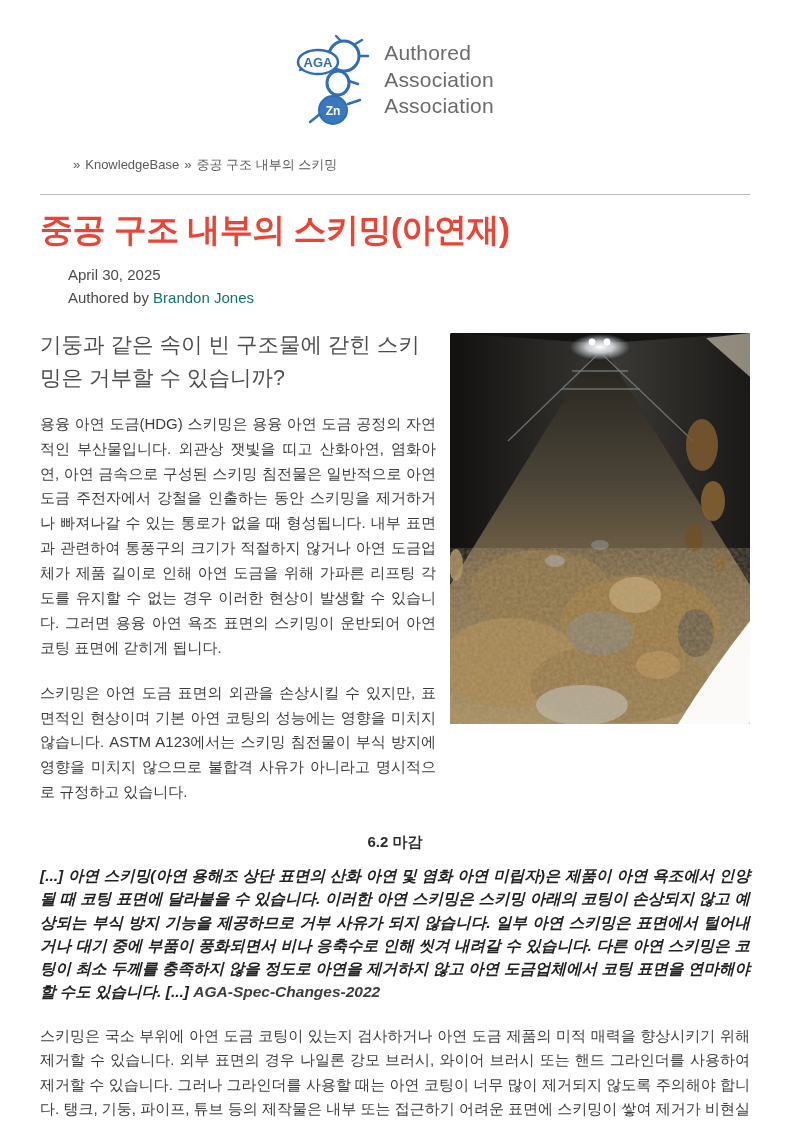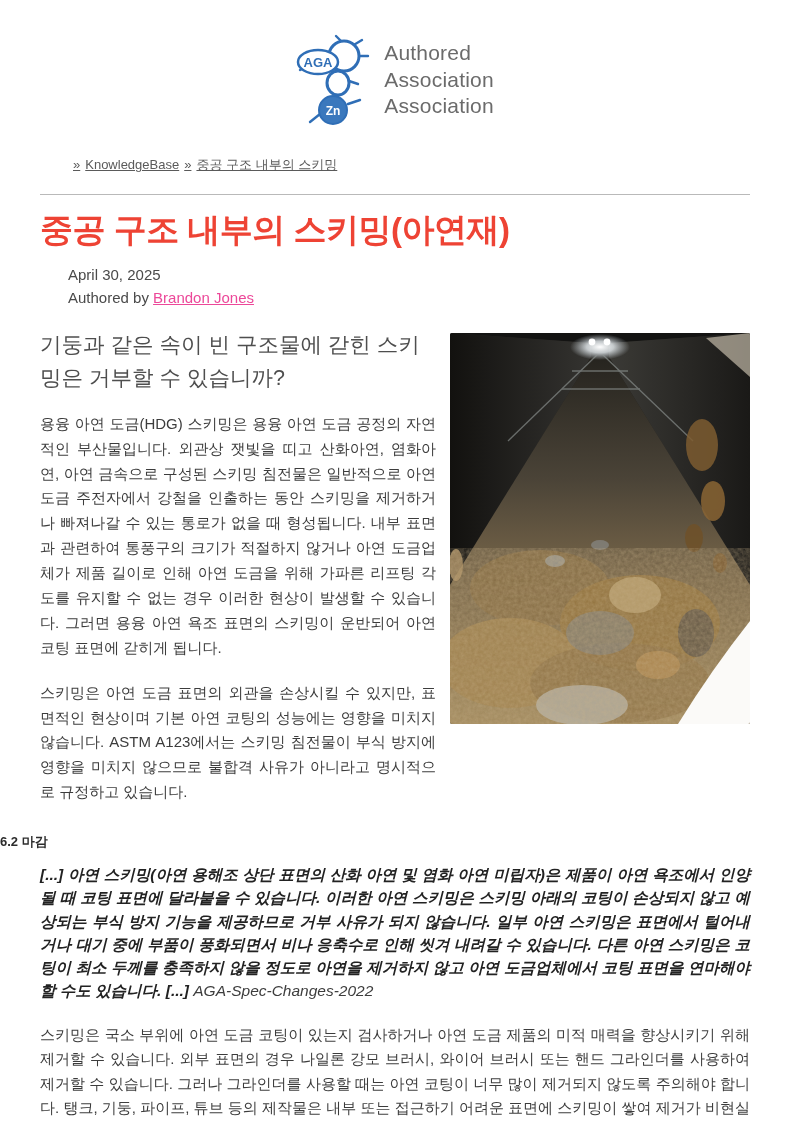--- a/index.html
+++ b/index.html
@@ -6,44 +6,44 @@
   body{font-family:"Liberation Sans","DejaVu Sans",sans-serif;color:#3c3c3c;}
   .page{position:relative;width:790px;height:1121px;margin:0 auto;background:#ffffff;overflow:hidden;}
 
   
   .site-header{display:flex;justify-content:center;align-items:center;padding-top:34px;}
   .logo{display:flex;align-items:center;gap:14px;cursor:pointer;}
   .logo-name{font-size:21px;line-height:1.28;color:#6b6b6b;letter-spacing:0.2px;}
   .logo-name div{white-space:nowrap;}
 
   
-  .breadcrumb{margin:30px 0 4px 68px;font-size:13px;color:#5a5a5a;text-decoration:underline;}
+  .breadcrumb{margin:30px 0 4px 68px;font-size:13px;color:#5a5a5a;}
   .breadcrumb .sep{margin:0 5px;color:#5a5a5a;}
   .breadcrumb a{color:#5a5a5a;text-decoration:none;cursor:pointer;}
   .breadcrumb .current{color:#5a5a5a;}
 
   .divider{border:none;border-top:1px solid #b9b9b9;margin:20px 40px 0 40px;}
 
   
   .article-title{margin:14px 40px 0 40px;font-size:33px;font-weight:700;color:#ee4334;letter-spacing:-0.5px;line-height:1.25;}
   .meta{margin:14px 0 0 68px;font-size:15px;color:#4a4a4a;line-height:1.5;}
-  .meta a{color:#ec4899;text-decoration:underline;cursor:pointer;}
+  .meta a{color:#0f766e;cursor:pointer;}
 
   
   .two-col{display:flex;margin:18px 40px 0 40px;gap:14px;}
   .left-col{width:404px;}
   .question-heading{margin:2px 0 18px 0;font-size:21.5px;font-weight:400;color:#4e4e4e;line-height:1.5;}
   .left-col p{margin:0 0 20px 0;font-size:15px;line-height:1.66;text-align:justify;color:#3c3c3c;}
   .photo{margin:6px 0 0 0;width:300px;height:391px;flex:none;}
   .photo svg{display:block;border-radius:2px;}
 
   
-  .section-heading{margin:8px 0 12px 0;text-align:left;font-size:13px;font-weight:700;color:#2c2c2c;}
+  .section-heading{margin:8px 0 12px 0;text-align:center;font-size:15px;font-weight:700;color:#2c2c2c;}
   .quote{margin:0 40px;font-size:15.5px;font-style:italic;font-weight:700;line-height:1.5;text-align:justify;color:#222222;}
-  .quote .quote-src{font-weight:400;color:#3d3d3d;}
+  .quote .quote-src{font-weight:700;color:#3d3d3d;}
   .closing{margin:20px 40px 0 40px;font-size:15px;line-height:1.64;text-align:justify;color:#3c3c3c;}
 </style>
 </head>
 <body>
 
 <div class="page">
 
   <header class="site-header">
     <div class="logo">
       <svg width="74" height="92" viewBox="0 0 74 92" aria-hidden="true">

